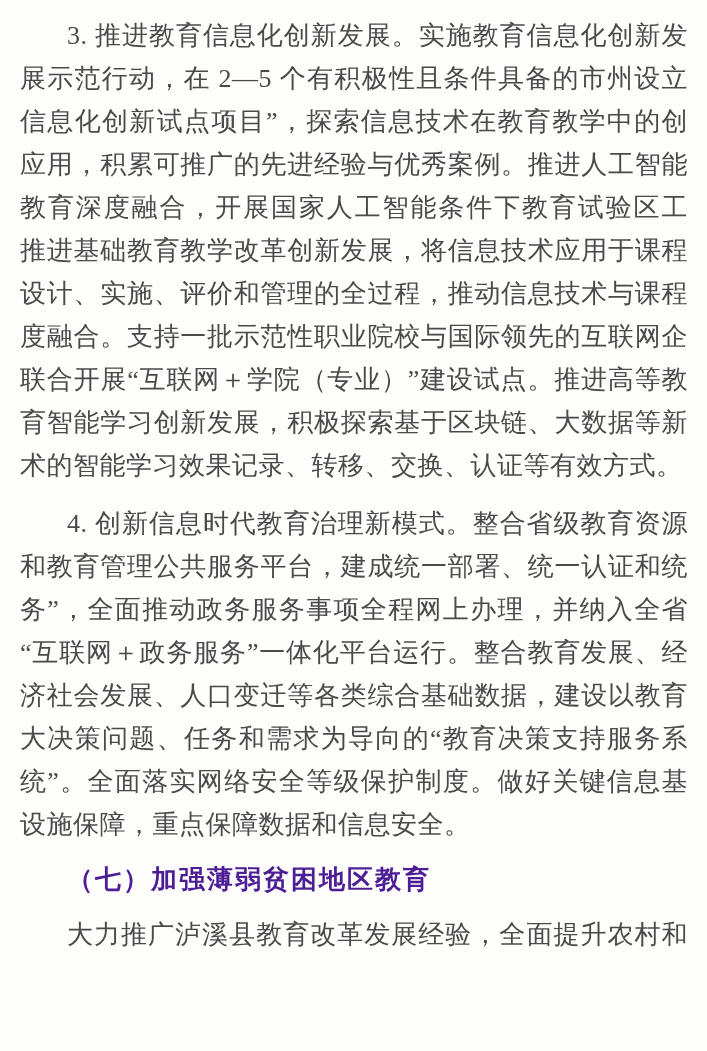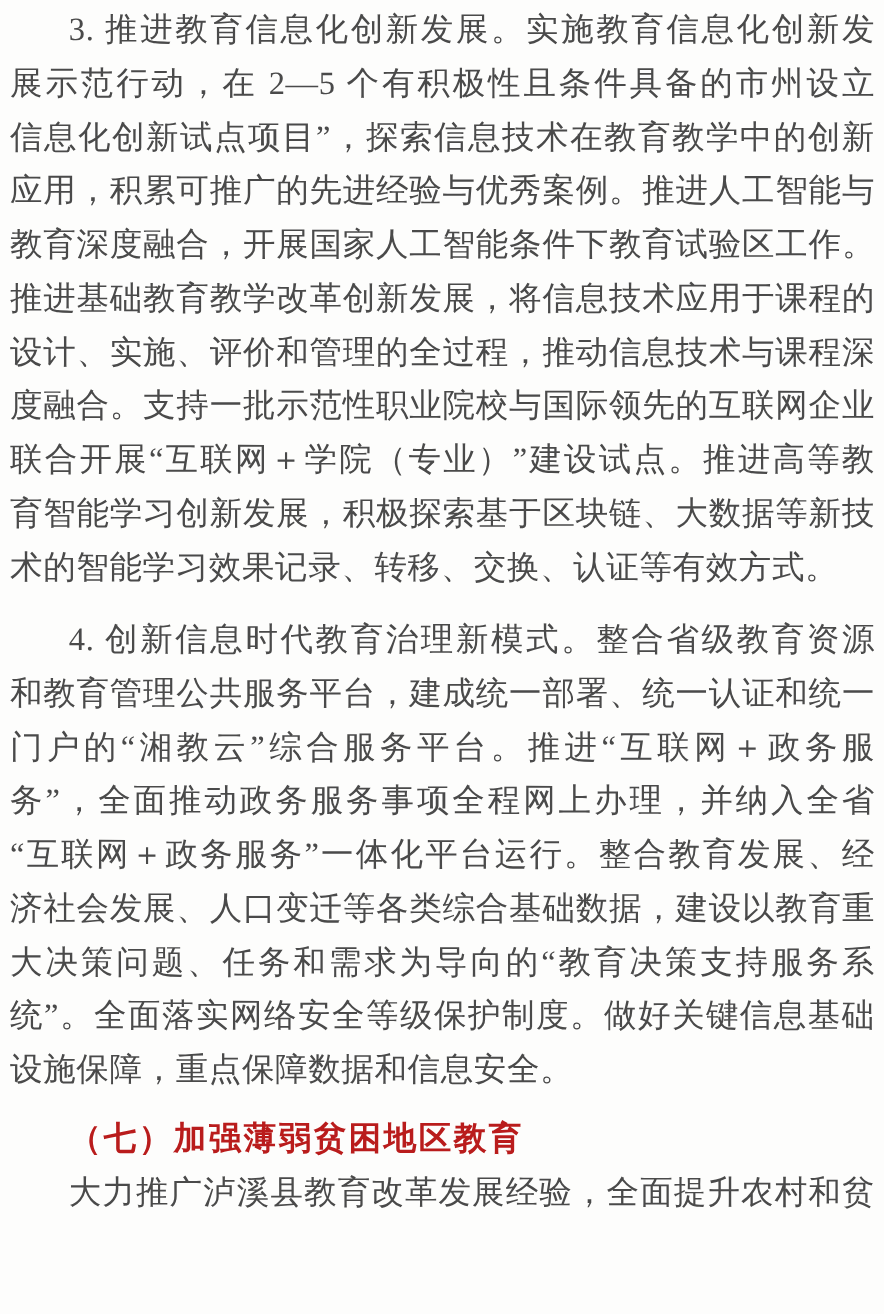--- a/index.html
+++ b/index.html
@@ -14,39 +14,39 @@
     background: #fdfdfc;
     font-family: "Liberation Serif", serif;
     overflow: hidden;
   }
   .body-text {
     position: absolute;
     top: 2px;
     left: 8px;
     width: 692px;
   }
-  .para { margin: 0; }
+  .para { margin: 12px; }
   .gap-lg { margin-top: 15px; }
   .gap-sm { margin-top: 12px; }
   .line {
     font-size: 26px;
     line-height: 43px;
     height: 43px;
     overflow: hidden;
     color: #4a4a4a;
     letter-spacing: 0.5px;
     text-align: justify;
     text-align-last: justify;
     white-space: normal;
   }
   .line.indent { text-indent: 47px; }
   .line.short { text-align-last: left; }
   .line.heading {
     font-weight: bold;
-    color: #b91c1c;
+    color: #4c1d95;
     letter-spacing: 2px;
   }
   .page-number {
     position: absolute;
     left: 28px;
     top: 1045px;
     font-size: 25px;
     line-height: 32px;
     color: #7a7a7a;
     letter-spacing: 5px;
@@ -68,21 +68,20 @@
       <div class="line">设计、实施、评价和管理的全过程，推动信息技术与课程深</div>
       <div class="line">度融合。支持一批示范性职业院校与国际领先的互联网企业</div>
       <div class="line">联合开展“互联网＋学院（专业）”建设试点。推进高等教</div>
       <div class="line">育智能学习创新发展，积极探索基于区块链、大数据等新技</div>
       <div class="line short">术的智能学习效果记录、转移、交换、认证等有效方式。</div>
     </div>
 
     <div class="para gap-lg">
       <div class="line indent">4. 创新信息时代教育治理新模式。整合省级教育资源</div>
       <div class="line">和教育管理公共服务平台，建成统一部署、统一认证和统一</div>
-      <div class="line">门户的“湘教云”综合服务平台。推进“互联网＋政务服</div>
       <div class="line">务”，全面推动政务服务事项全程网上办理，并纳入全省</div>
       <div class="line">“互联网＋政务服务”一体化平台运行。整合教育发展、经</div>
       <div class="line">济社会发展、人口变迁等各类综合基础数据，建设以教育重</div>
       <div class="line">大决策问题、任务和需求为导向的“教育决策支持服务系</div>
       <div class="line">统”。全面落实网络安全等级保护制度。做好关键信息基础</div>
       <div class="line short">设施保障，重点保障数据和信息安全。</div>
     </div>
 
     <div class="para gap-sm">
       <div class="line heading indent short">（七）加强薄弱贫困地区教育</div>

